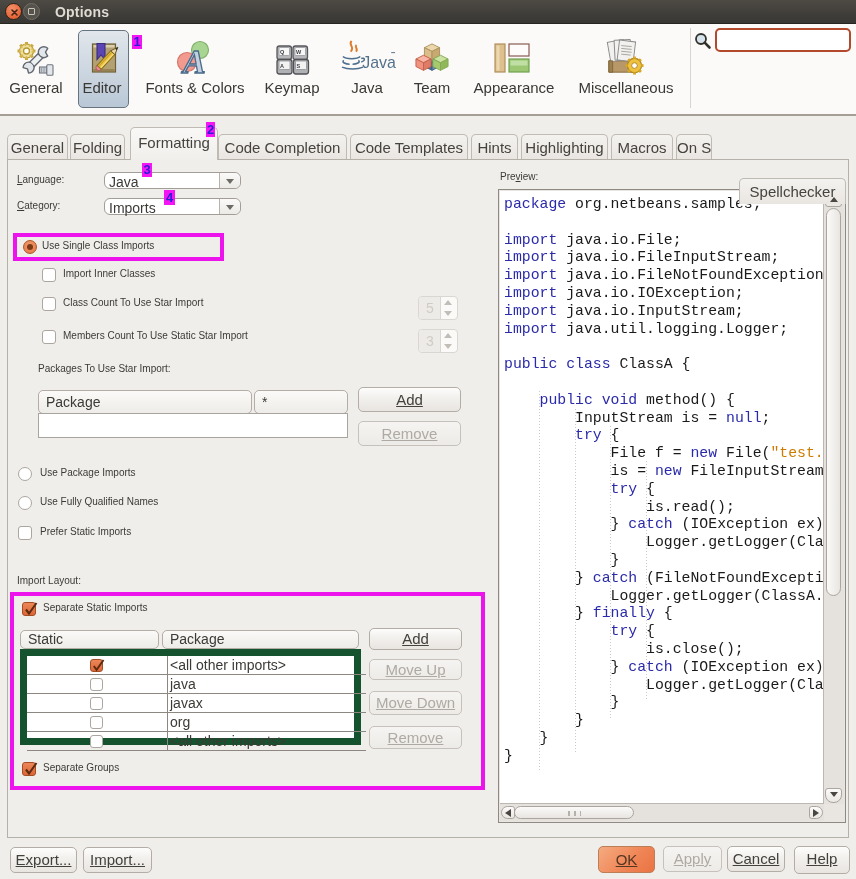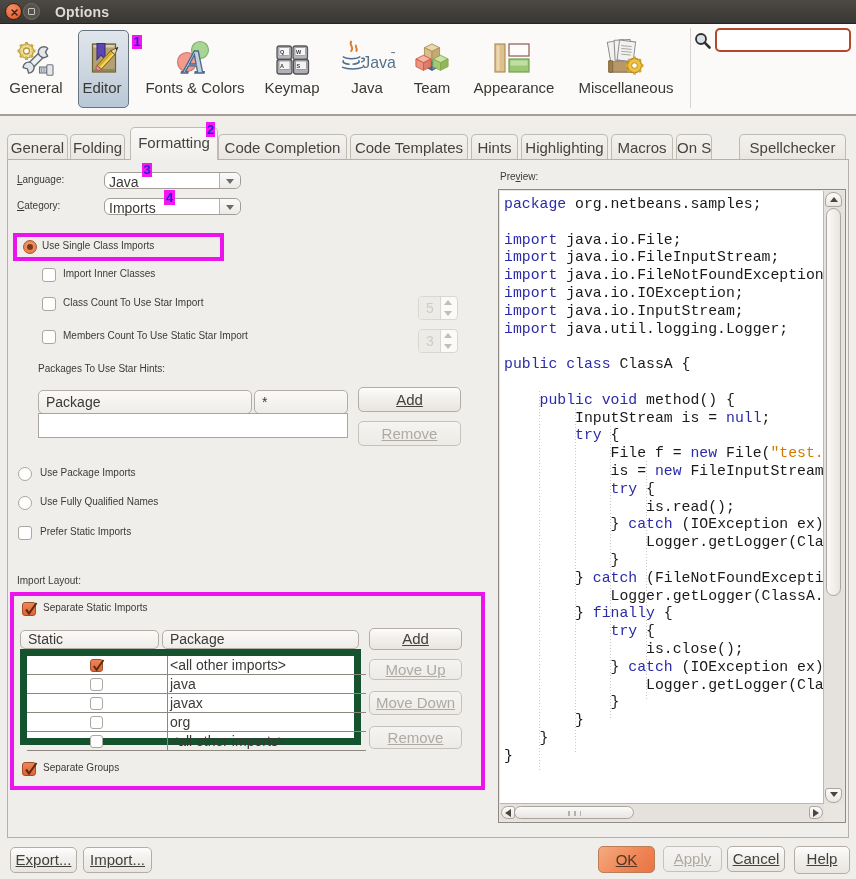--- a/index.html
+++ b/index.html
@@ -245,21 +245,21 @@
 </svg>
 
 <div class="tab" style="left:7px;width:61px;">General</div>
 <div class="tab" style="left:70px;width:55px;">Folding</div>
 <div class="tab" style="left:218px;width:129px;">Code Completion</div>
 <div class="tab" style="left:350px;width:118px;">Code Templates</div>
 <div class="tab" style="left:471px;width:47px;">Hints</div>
 <div class="tab" style="left:521px;width:87px;">Highlighting</div>
 <div class="tab" style="left:611px;width:62px;">Macros</div>
 <div class="tab" style="left:676px;width:36px;">On Save</div>
-<div class="tab" style="left:739px;width:107px;">Spellchecker</div>
+<div class="tab" style="left:739px;width:107px;margin-top:44px;">Spellchecker</div>
 <div class="tab sel" style="left:130px;width:88px;">Formatting</div>
 
 <div class="pline" style="left:7px;top:159px;width:125px;height:1px;"></div>
 <div class="pline" style="left:217px;top:159px;width:632px;height:1px;"></div>
 <div class="pline" style="left:7px;top:159px;width:1px;height:679px;"></div>
 <div class="pline" style="left:848px;top:159px;width:1px;height:679px;"></div>
 <div class="pline" style="left:7px;top:837px;width:842px;height:1px;"></div>
 
 <div class="badge" style="left:132px;top:35px;width:10px;height:14px;line-height:14px;">1</div>
 <div class="badge" style="left:206px;top:122px;width:9px;height:15px;line-height:15px;">2</div>
@@ -291,21 +291,21 @@
     <div class="arrs"></div>
   </div>
 
 <div class="cbox" style="left:42px;top:330px;"></div>
 <div class="lbl" style="left:63px;top:330px;">Members Count To Use Static Star Import</div>
 <div class="spin" style="left:418px;top:329px;">
     <div class="val">3</div>
     <div class="arrs"></div>
   </div>
 
-<div class="lbl" style="left:38px;top:363px;">Packages To Use Star Hints:</div>
+<div class="lbl" style="left:38px;top:363px;">Packages To Use Star Import:</div>
 <div class="hdrbtn" style="left:38px;top:390px;width:214px;">Package</div>
 <div class="hdrbtn" style="left:254px;top:390px;width:94px;">*</div>
 <div style="position:absolute;left:38px;top:413px;width:310px;height:25px;background:#fff;border:1px solid #a9a49d;"></div>
 <div class="gbtn" style="left:358px;top:387px;width:103px;height:25px;line-height:23px;">Add</div>
 <div class="gbtn dis" style="left:358px;top:421px;width:103px;height:25px;line-height:23px;">Remove</div>
 
 <div class="radio" style="left:18px;top:467px;"></div>
 <div class="lbl" style="left:40px;top:467px;">Use Package Imports</div>
 <div class="radio" style="left:18px;top:496px;"></div>
 <div class="lbl" style="left:40px;top:496px;">Use Fully Qualified Names</div>

